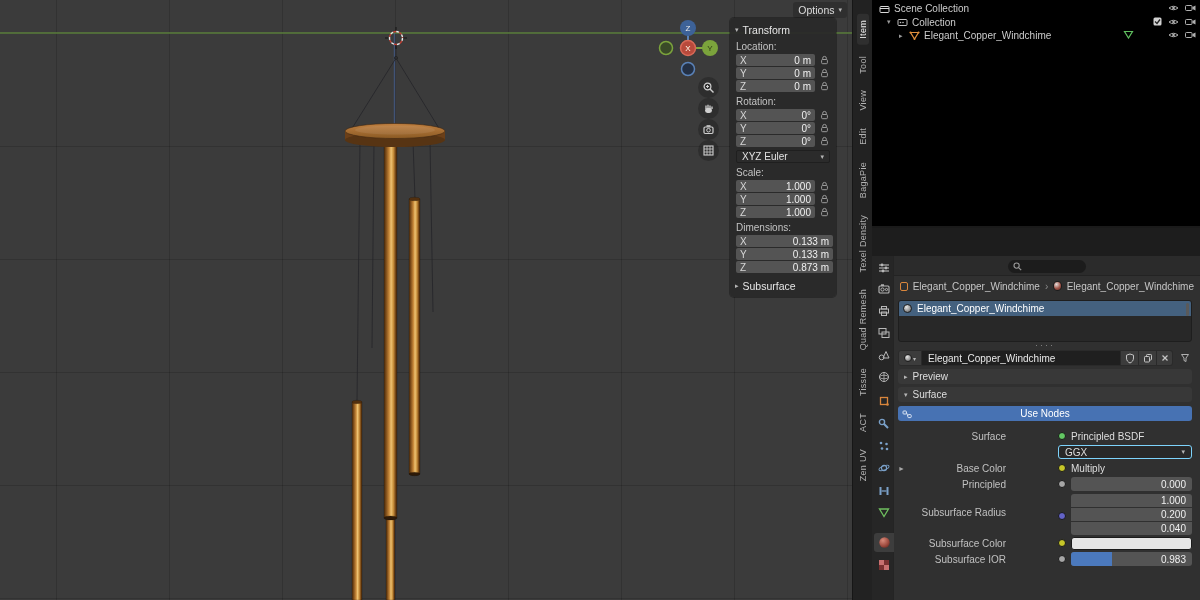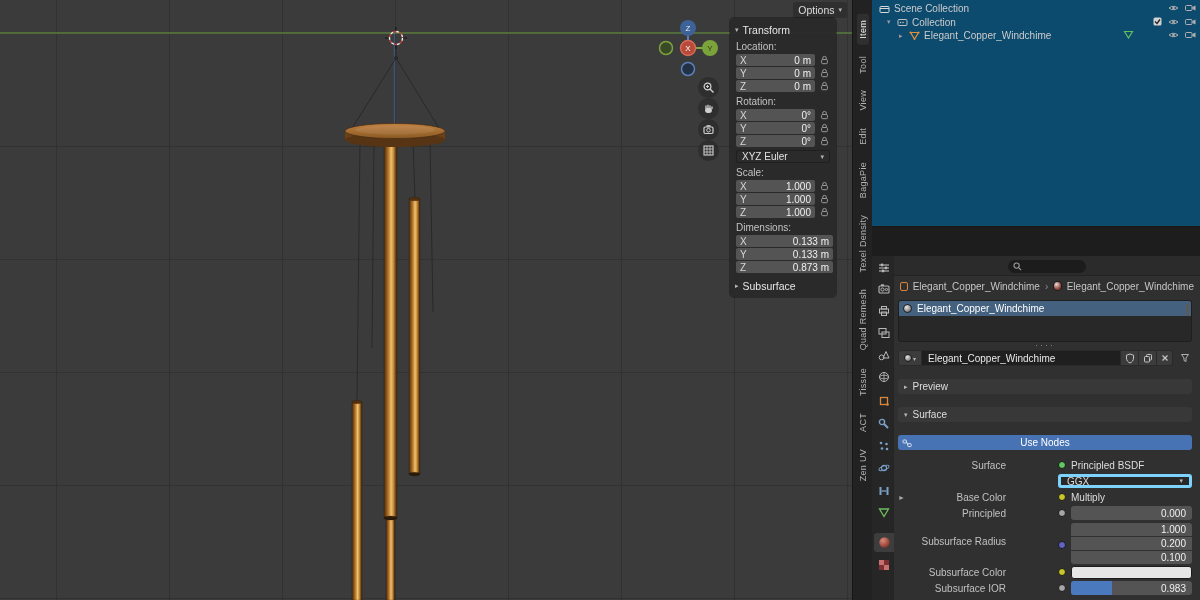--- a/index.html
+++ b/index.html
@@ -43,21 +43,21 @@
   
   .ntabs { position:absolute; left:852px; top:0; width:20px; height:600px; background:#222;
     border-left:1px solid #161616; display:flex; flex-direction:column; align-items:stretch;
     padding-top:14px; gap:5px; }
   .ntab { writing-mode:vertical-rl; transform:rotate(180deg); margin:0 auto;
     font-size:9px; color:#b2b2b2; padding:6px 1px; letter-spacing:.3px; }
   .ntab.active { background:#2f2f2f; color:#ededed; border-radius:3px; }
 
   
   .outliner { position:absolute; left:872px; top:0; width:328px; height:228px;
-    background:#0c4a6e; border-bottom:2px solid #1a1a1a; padding-top:2px; }
+    background:#000000; border-bottom:2px solid #1a1a1a; padding-top:2px; }
   .o-row { position:relative; height:13.5px; display:flex; align-items:center; color:#cccccc; }
   .o-row.d0 { padding-left:7px; }
   .o-row.d1 { padding-left:15px; }
   .o-row.d2 { padding-left:27px; }
   .o-arrow { width:10px; font-size:7px; color:#9a9a9a; }
   .o-icon { margin-right:4px; display:flex; }
   .o-right { position:absolute; right:4px; top:0; height:13.5px; display:flex; align-items:center; gap:6px; }
 
   
   .props { position:absolute; left:872px; top:256px; width:328px; height:344px; background:#303030; }
@@ -87,37 +87,37 @@
     color:#8a8a8a; font-size:9px; letter-spacing:2px; line-height:5px; }
   .db-row { display:flex; align-items:center; height:16px; margin:2px 0 3px; }
   .db-browse { width:24px; height:16px; background:#3c3c3c; border:1px solid #2a2a2a;
     border-radius:3px 0 0 3px; display:flex; align-items:center; justify-content:center; gap:1px; }
   .db-name { flex:1; height:16px; background:#1f1f1f; border:1px solid #2a2a2a; border-left:none;
     display:flex; align-items:center; padding-left:6px; color:#e8e8e8; }
   .db-btn { width:18px; height:16px; background:#3c3c3c; border:1px solid #2a2a2a; border-left:none;
     display:flex; align-items:center; justify-content:center; }
   .db-btn.last { border-radius:0 3px 3px 0; width:16px; }
   .db-filter { width:14px; display:flex; justify-content:center; margin-left:5px; }
-  .ppanel { height:15px; background:#383838; border-radius:3px; margin:13px 0;
+  .ppanel { height:15px; background:#383838; border-radius:3px; margin:3px 0;
     display:flex; align-items:center; gap:5px; padding-left:6px; color:#dedede; }
   .use-nodes { position:relative; height:15px; background:#4772b3; border-radius:3px;
     margin:4px 0 8px; display:flex; align-items:center; justify-content:center; color:#fff; }
   .use-nodes .un-ic { position:absolute; left:4px; top:3px; }
   .prow { display:flex; align-items:center; height:14px; margin-bottom:2px; }
   .prow.tall { height:41px; align-items:flex-start; }
   .pexp { width:12px; font-size:7px; color:#a8a8a8; text-align:left; }
   .plabel { width:104px; text-align:right; padding-right:8px; color:#c0c0c0; }
   .prow.tall .plabel { margin-top:14px; }
   .pval { flex:1; display:flex; align-items:center; gap:5px; color:#dedede;margin-left:44px; }
   .dot { width:8px; height:8px; border-radius:50%; border:1px solid #191919; flex:none; }
   .dot.shader { background:#63c763; }
   .dot.colsock { background:#c7c729; }
   .dot.floatsock { background:#a6a6a6; }
   .dot.vector { background:#6363c7; }
-  .dropdown { flex:1; height:14px; background:#282828; border:3px solid #7dd3fc; border-radius:3px;
+  .dropdown { flex:1; height:14px; background:#282828; border:1px solid #7dd3fc; border-radius:3px;
     display:flex; align-items:center; justify-content:space-between; padding:0 6px; color:#dcdcdc; }
   .slider { position:relative; flex:1; height:14px; background:#545454; border-radius:3px; overflow:hidden; }
   .slider .fill { position:absolute; left:0; top:0; bottom:0; background:#4b79bd; }
   .slider .sval { position:absolute; right:6px; top:0; height:14px; display:flex; align-items:center; color:#f0f0f0; }
   .stack { flex:1; display:flex; flex-direction:column; gap:1px; margin-top:1px; }
   .sfield { height:13px; background:#545454; display:flex; align-items:center;
     justify-content:flex-end; padding-right:6px; color:#f0f0f0; }
   .sfield:first-child { border-radius:3px 3px 0 0; }
   .sfield:last-child { border-radius:0 0 3px 3px; }
   .swatch { flex:1; height:13px; background:#e6e6e6; border:1px solid #1c1c1c; border-radius:3px; }
@@ -719,21 +719,21 @@
         <div class="pval">
           <span class="dot vector" style="margin-top:3px"></span>
           <div class="stack">
             <div class="sfield">
               <span>1.000</span>
             </div>
             <div class="sfield">
               <span>0.200</span>
             </div>
             <div class="sfield">
-              <span>0.100</span>
+              <span>0.040</span>
             </div>
           </div>
         </div>
       </div>
 
       <div class="prow">
         <span class="pexp"></span>
         <div class="plabel">Subsurface Color</div>
         <div class="pval">
           <span class="dot colsock"></span>

